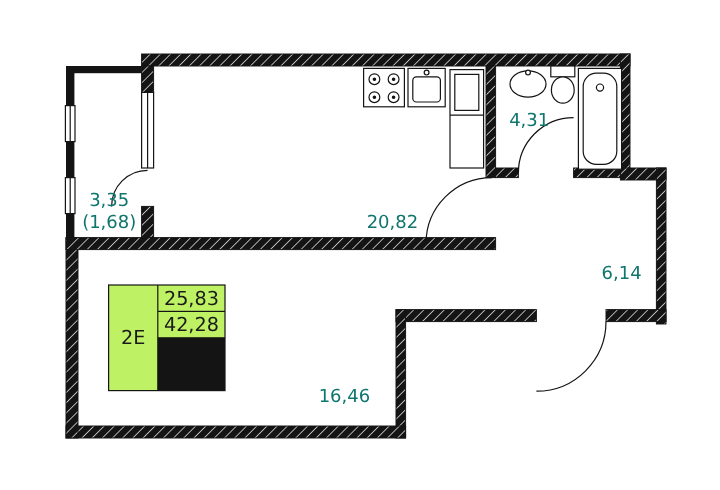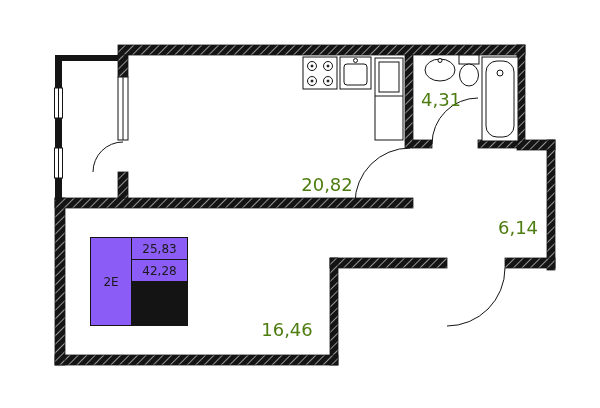--- a/index.html
+++ b/index.html
@@ -3,31 +3,31 @@
 <meta charset="utf-8">
 <style>
   html,body{margin:0;padding:0;background:#ffffff;}
   #stage{
     position:relative;width:600px;height:408px;background:#ffffff;overflow:hidden;
     font-family:"DejaVu Sans", "Liberation Sans", sans-serif;
   }
   #plan-svg{position:absolute;left:0;top:0;}
   .label{
     position:absolute;transform:translate(-50%,-50%);
-    font-size:18px;color:#4d7c0f;text-align:center;line-height:1.25;white-space:nowrap;
+    font-size:15px;color:#0f766e;text-align:center;line-height:1.25;white-space:nowrap;
   }
   
   #spec-table{
     position:absolute;left:90px;top:237px;
     display:grid;grid-template-columns:40px 55px;grid-template-rows:repeat(4,21px);
     gap:1px;padding:1px;background:#141414;
   }
   #spec-table .cell{
-    background:#8b5cf6;display:flex;align-items:center;justify-content:center;
-    font-size:12px;color:#1a1a1a;
+    background:#bef264;display:flex;align-items:center;justify-content:center;
+    font-size:16px;color:#1a1a1a;
   }
   #spec-table .type-cell{grid-row:1 / 5;text-align:right;}
 </style>
 </head>
 <body>
 
 <div id="stage">
 
   <svg id="plan-svg" width="600" height="408" viewBox="0 0 600 408">
     <defs>
@@ -114,20 +114,24 @@
         <ellipse cx="469" cy="75" rx="9.5" ry="11"></ellipse>
       </g>
       <g>
         <rect x="482" y="57" width="36" height="84"></rect>
         <rect x="486" y="61" width="28" height="76" rx="11"></rect>
         <circle cx="500" cy="73" r="3"></circle>
       </g>
     </g>
   </svg>
 
+  <div class="label" style="left:91px;top:176px;">
+    <div>3,35</div>
+    <div>(1,68)</div>
+  </div>
   <div class="label" style="left:327px;top:185px;">20,82</div>
   <div class="label" style="left:441px;top:100px;">4,31</div>
   <div class="label" style="left:518px;top:228px;">6,14</div>
   <div class="label" style="left:287px;top:330px;">16,46</div>
 
   <div id="spec-table">
     <div class="cell type-cell">2Е</div>
     <div class="cell">25,83</div>
     <div class="cell">42,28</div>
   </div>

